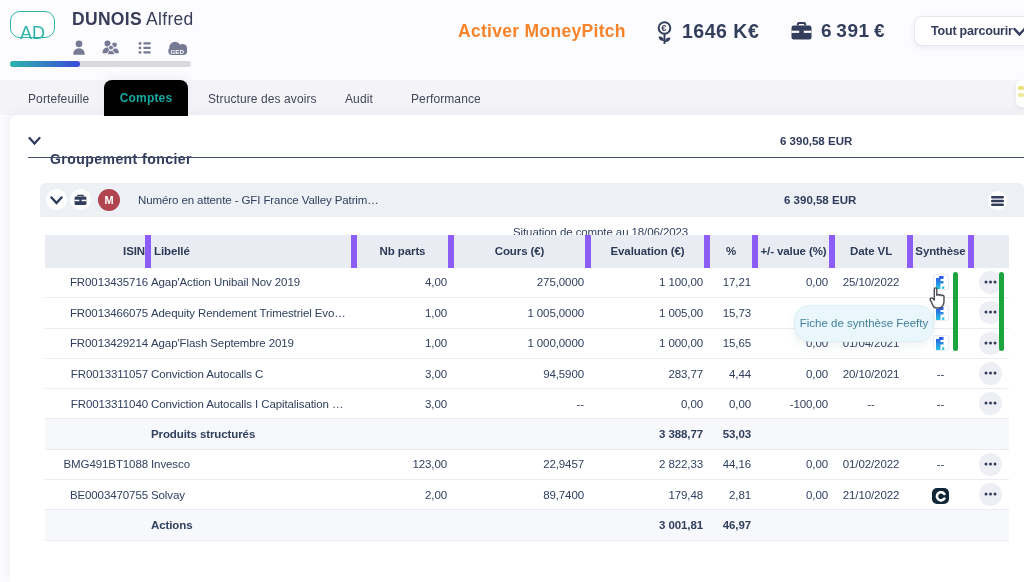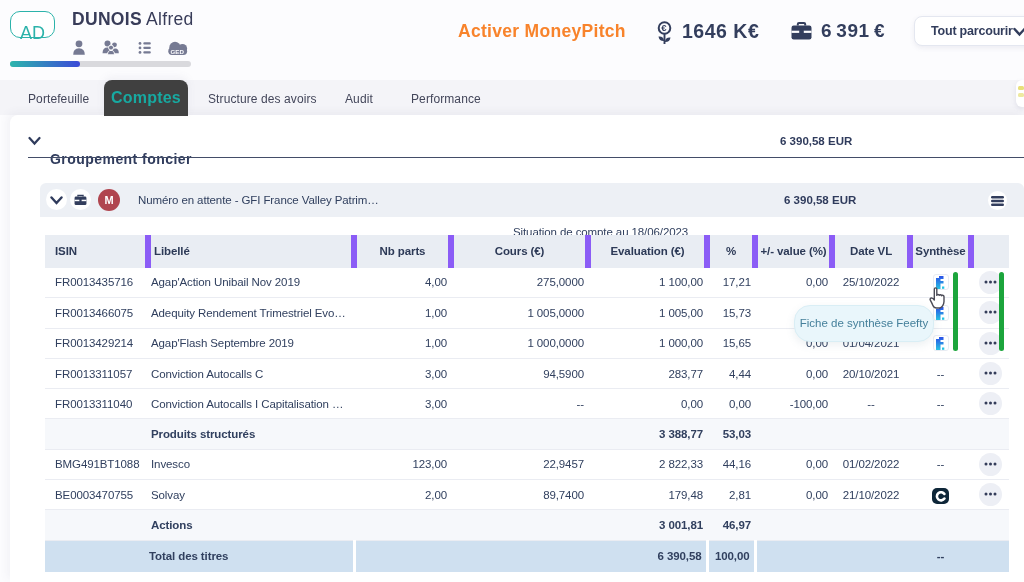--- a/index.html
+++ b/index.html
@@ -13,40 +13,40 @@
 .name b { font-weight:800; }
 .icons { position:absolute; left:71px; top:39px; width:130px; height:18px; }
 .pbar { position:absolute; left:10px; top:61px; width:181px; height:6px; border-radius:3px; background:#d9d9dd; }
 .pbar .fill { position:absolute; left:0; top:0; width:70px; height:6px; border-radius:3px; background:linear-gradient(90deg,#2cb5ac,#3b49d8); }
 .mp { position:absolute; left:458px; top:21px; font-size:17.5px; font-weight:600; color:#f8832b; letter-spacing:0.3px; }
 .kpi1 { position:absolute; left:682px; top:20px; font-size:19.5px; font-weight:bold; color:#333e5d; letter-spacing:0.5px;}
 .kpi2 { position:absolute; left:821px; top:20px; font-size:19px; font-weight:bold; color:#333e5d; letter-spacing:0.5px;}
 .btn { position:absolute; left:914px; top:16px; width:122px; height:30px; background:#fff; border:1px solid #e4e7f0; border-radius:8px; box-shadow:0 2px 5px rgba(100,100,140,0.10); font-size:12.5px; font-weight:bold; color:#323d5c; line-height:28px; padding-left:16px; letter-spacing:-0.2px; }
 
 .tab { position:absolute; top:92px; font-size:12px; color:#43465a; letter-spacing:0.1px; }
-.tabactive { position:absolute; left:104px; top:80px; width:84px; height:36px; background:#404040; border-radius:8px 8px 0 0; box-shadow:0 -3px 8px rgba(100,100,140,0.08); text-align:center; line-height:36px; font-size:16px; font-weight:bold; color:#17a9a1; letter-spacing:0.2px; }
+.tabactive { position:absolute; left:104px; top:80px; width:84px; height:36px; background:#000000; border-radius:8px 8px 0 0; box-shadow:0 -3px 8px rgba(100,100,140,0.08); text-align:center; line-height:36px; font-size:12px; font-weight:bold; color:#17a9a1; letter-spacing:0.2px; }
 .cornerbtn { position:absolute; left:1016px; top:80px; width:8px; height:27px; background:#fff; border-radius:6px 0 0 6px; box-shadow:0 2px 5px rgba(100,100,140,0.15); }
 
 .secchev { position:absolute; left:28px; top:134px; }
 .sectitle { position:absolute; left:50px; top:133px; font-size:14px; font-weight:bold; color:#2f3b5c; letter-spacing:0.45px;margin-top:18px;}
 .seceur { position:absolute; left:780px; top:135px; font-size:11.5px; font-weight:bold; color:#2f3b5c; }
 .secline { position:absolute; left:28px; top:157px; width:996px; height:1px; background:#434d68; }
 
 .cardhead { position:absolute; left:40px; top:183px; width:984px; height:34px; background:#edf0f5; border-radius:6px 6px 0 0; }
 .m-avatar { position:absolute; left:98px; top:189px; width:22px; height:22px; border-radius:50%; background:#b0454f; color:#fff; font-size:11px; font-weight:bold; text-align:center; line-height:22px; }
 .cardtitle { position:absolute; left:138px; top:194px; font-size:11.5px; color:#31405f; letter-spacing:-0.1px; }
 .cardsit { position:absolute; left:513px; top:194px; font-size:11.5px; color:#31405f; letter-spacing:-0.1px;margin-top:32px; }
 .cardeur { position:absolute; left:784px; top:194px; font-size:11.5px; font-weight:bold; color:#2f3b5c; }
 .burger { position:absolute; left:988px; top:191px; width:19px; height:19px; border-radius:50%; background:#fff; }
 
 table { position:absolute; left:45px; top:235px; width:964px; border-collapse:collapse; table-layout:fixed; font-size:11.5px; color:#31405f; letter-spacing:-0.1px; }
 th { background:#e9edf3; font-size:11.5px; font-weight:bold; color:#2d3a57; height:32.5px; border-left:6px solid #8b5cf6; }
 th:first-child { border-left:none; }
 td { height:30.3px; border-bottom:1px solid #eaecf2; padding:0; white-space:nowrap; overflow:hidden; }
-.l { text-align:left; padding-left:10px; }
+.l { text-align:right; }
 .l2 { text-align:left; padding-left:3px; }
 .r { text-align:right; padding-right:4px; }
 .c { text-align:center; }
 tr.sub td { background:#f6f8fb; font-weight:bold; border-bottom:1px solid #eaecf2; }
 tr.tot td { background:#cfe0f0; font-weight:bold; height:32px; border-bottom:none; }
 tr.tot td.gap { border-left:3px solid #fff; }
 
 .gbar { position:absolute; width:5px; height:79px; top:272px; background:#1ca53c; border-radius:3px; }
 
 .tooltip { position:absolute; left:794px; top:305px; width:140px; height:37px; background:#e9f6fb; border:1px solid #d9eef5; border-radius:16px; box-shadow:0 3px 8px rgba(100,130,150,0.12); font-size:11.5px; color:#45809b; text-align:center; line-height:35px; z-index:30; }
@@ -327,28 +327,20 @@
         <td class="l2">Actions</td>
         <td></td>
         <td></td>
         <td class="r">3 001,81</td>
         <td class="r">46,97</td>
         <td></td>
         <td></td>
         <td></td>
         <td></td>
       </tr>
-<tr class="tot">
-        <td colspan="2" style="text-align:left;padding-left:104px">Total des titres</td>
-        <td colspan="3" class="r gap">6 390,58</td>
-        <td class="r gap">100,00</td>
-        <td colspan="2" class="gap"></td>
-        <td class="c">--</td>
-        <td></td>
-      </tr>
 </tbody>
   </table>
 
 <div class="gbar" style="left:953px;"></div>
 <div class="gbar" style="left:999px;"></div>
 
 <div class="tooltip">Fiche de synthèse Feefty</div>
 
 <svg class="abs" style="left:1018px;top:86px;z-index:5" width="6" height="16" viewBox="0 0 6 16">
     <rect x="0" y="0" width="6" height="4" rx="1.5" fill="#e8e07a"></rect>

